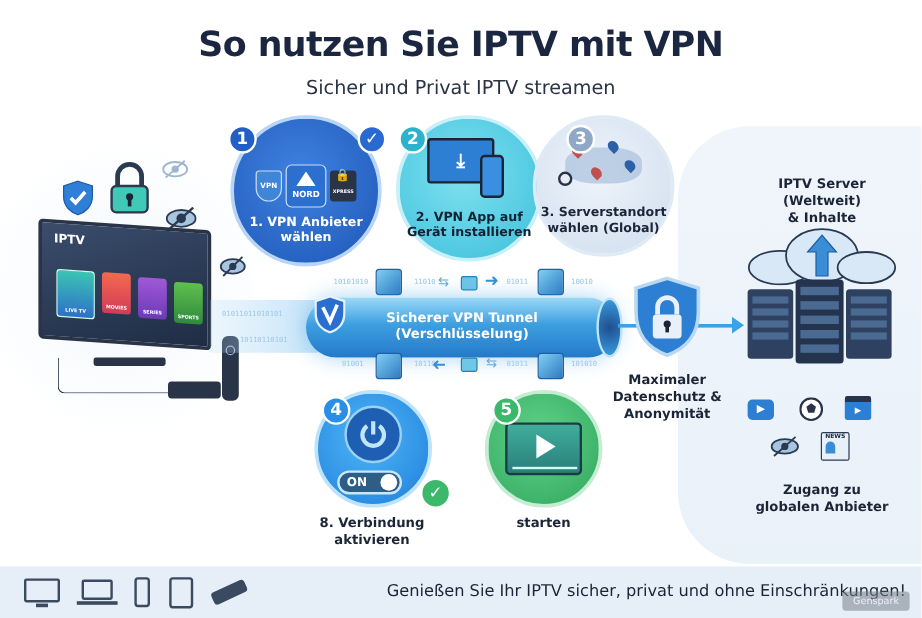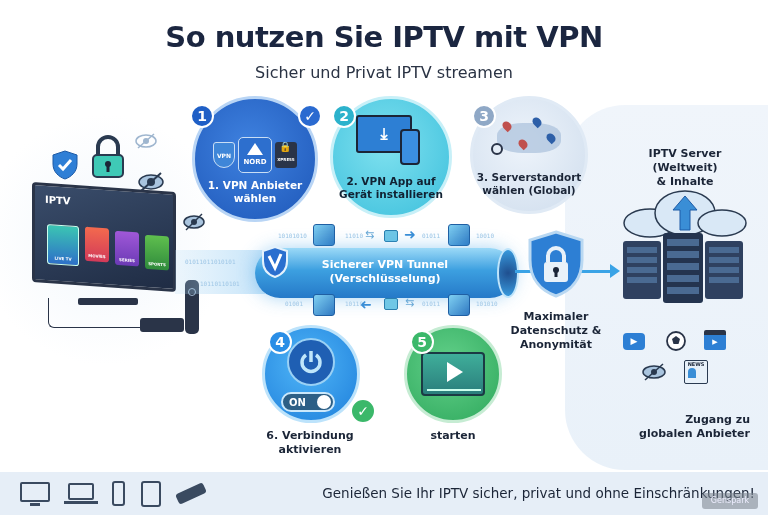--- a/index.html
+++ b/index.html
@@ -5,21 +5,21 @@
   * { box-sizing: border-box; margin: 0; padding: 0; }
   body { width: 768px; height: 515px; overflow: hidden; background: #ffffff; font-family: "DejaVu Sans", "Liberation Sans", sans-serif; position: relative; color: #1b2537; }
   .abs { position: absolute; }
   .title { left: 0; width: 768px; top: 20px; text-align: center; font-size: 29px; font-weight: bold; color: #1b2640; letter-spacing: -0.5px; }
   .subtitle { left: 0; width: 768px; top: 63px; text-align: center; font-size: 16px; color: #2a3344; }
   .rightbg { left: 565px; top: 105px; width: 203px; height: 365px; background: linear-gradient(180deg,#f0f5fb,#e9f1f9); border-radius: 60px 0 0 60px; }
   .leftbg { left: 0; top: 110px; width: 210px; height: 260px; background: radial-gradient(circle at 50% 50%, #f2f7fc 0%, #ffffff 75%); }
   .step { border-radius: 50%; display: flex; flex-direction: column; align-items: center; justify-content: flex-end; text-align: center; font-weight: bold; font-size: 10.5px; line-height: 13px; }
   .s1 { left: 192px; top: 96px; width: 126px; height: 126px; background: radial-gradient(circle at 45% 40%, #3f82e0, #1e57b8); border: 3px solid #b9d5f5; color: #fff; padding-bottom: 14px; }
   .s2 { left: 330px; top: 96px; width: 122px; height: 122px; background: radial-gradient(circle at 45% 40%, #7fe1ef, #3cbfdc); border: 3px solid #c8f0f8; color: #123; padding-bottom: 14px; }
-  .s3 { left: 470px; top: 96px; width: 118px; height: 118px; background: radial-gradient(circle at 45% 40%, #eef4fb, #cfdded); border: 3px solid #e0eaf5; color: #1b2537; padding-bottom: 14px; }
+  .s3 { left: 444px; top: 96px; width: 118px; height: 118px; background: radial-gradient(circle at 45% 40%, #eef4fb, #cfdded); border: 3px solid #e0eaf5; color: #1b2537; padding-bottom: 14px; }
   .badge { position: absolute; width: 24px; height: 24px; border-radius: 50%; color: #fff; font-weight: bold; font-size: 14px; display: flex; align-items: center; justify-content: center; border: 2px solid #fff; }
   .b1 { left: 190px; top: 104px; background: #1f5fc6; }
   .b2 { left: 332px; top: 104px; background: #2cb2cc; }
   .b3 { left: 472px; top: 104px; background: #8fa8c6; }
   .b4 { left: 268px; top: 330px; background: #2a8ee6; }
   .b5 { left: 410px; top: 330px; background: #3bb86a; }
   .check { position: absolute; width: 24px; height: 24px; border-radius: 50%; background: #2a6ad0; color: #fff; display: flex; align-items: center; justify-content: center; font-size: 14px; border: 2px solid #fff; }
   .tunnel { left: 255px; top: 248px; width: 260px; height: 50px; border-radius: 25px; background: linear-gradient(180deg,#9bd9f7 0%,#3c9fe0 45%,#2579c8 100%); box-shadow: 0 0 18px rgba(60,160,230,0.45); color: #fff; text-align: center; font-weight: bold; font-size: 11px; line-height: 14px; padding-top: 10px; }
   .beam { left: 175px; top: 250px; width: 90px; height: 44px; background: linear-gradient(90deg, rgba(180,220,245,0.2), rgba(160,210,245,0.6)); }
   .binary { font-family: "DejaVu Sans Mono", monospace; font-size: 6px; color: #9fc7e6; }
@@ -244,41 +244,41 @@
   <svg width="24" height="18" viewBox="0 0 24 18">
       <ellipse cx="12" cy="9" rx="11" ry="6" fill="#a9c4de" stroke="#2a3a50" stroke-width="1.5"></ellipse>
       <circle cx="12" cy="9" r="3" fill="#2a3a50"></circle>
       <line x1="3" y1="17" x2="21" y2="1" stroke="#2a3a50" stroke-width="1.5"></line>
     </svg>
 </div>
 <div class="abs" style="left:684px;top:360px;width:24px;height:24px;background:#e8f1f9;border:1.5px solid #2a3a50;border-radius:2px;">
   <div style="font-size:5px;font-weight:bold;text-align:center;">NEWS</div>
   <div style="width:8px;height:10px;margin:1px 0 0 3px;background:#3a8ed6;border-radius:4px 4px 0 0;"></div>
 </div>
-<div class="abs label" style="left:620px;top:413px;width:130px;text-align:right;">
+<div class="abs label" style="left:620px;top:402px;width:130px;">
   <div>Zugang zu</div>
   <div>globalen Anbieter</div>
 </div>
 
 <div class="abs step s4">
   <div style="position:absolute;left:22px;top:10px;width:48px;height:48px;border-radius:50%;background:#1f5fb3;border:2px solid #9ad1f5;display:flex;align-items:center;justify-content:center;">
     <svg width="26" height="26" viewBox="0 0 26 26">
         <path d="M8 6 A9 9 0 1 0 18 6" stroke="#bfe6fb" stroke-width="3.5" fill="none"></path>
         <line x1="13" y1="2" x2="13" y2="13" stroke="#bfe6fb" stroke-width="3.5"></line>
       </svg>
   </div>
   <div style="position:absolute;left:16px;top:64px;width:54px;height:20px;border-radius:10px;background:#2d5f86;border:2px solid #cbe8fb;">
     <span style="position:absolute;left:6px;top:2px;color:#fff;font-size:10px;font-weight:bold;">ON</span>
     <div style="position:absolute;right:2px;top:1px;width:14px;height:14px;border-radius:50%;background:#fff;"></div>
   </div>
 </div>
 <div class="badge b4">4</div>
 <div class="check" style="left:350px;top:398px;background:#3bb86a;width:26px;height:26px;">✓</div>
 <div class="abs label" style="left:245px;top:429px;width:130px;">
-  <div>6. Verbindung</div>
+  <div>8. Verbindung</div>
   <div>aktivieren</div>
 </div>
 
 <div class="abs step s5">
   <div style="position:absolute;left:14px;top:24px;width:64px;height:44px;background:linear-gradient(180deg,#3fae9a,#2a7e7c);border:2px solid #1b3a44;border-radius:4px;">
     <div style="position:absolute;left:24px;top:8px;width:0;height:0;border-top:10px solid transparent;border-bottom:10px solid transparent;border-left:16px solid #fff;"></div>
     <div style="position:absolute;left:4px;bottom:3px;width:54px;height:2px;background:#cfe;"></div>
   </div>
 </div>
 <div class="badge b5">5</div>

